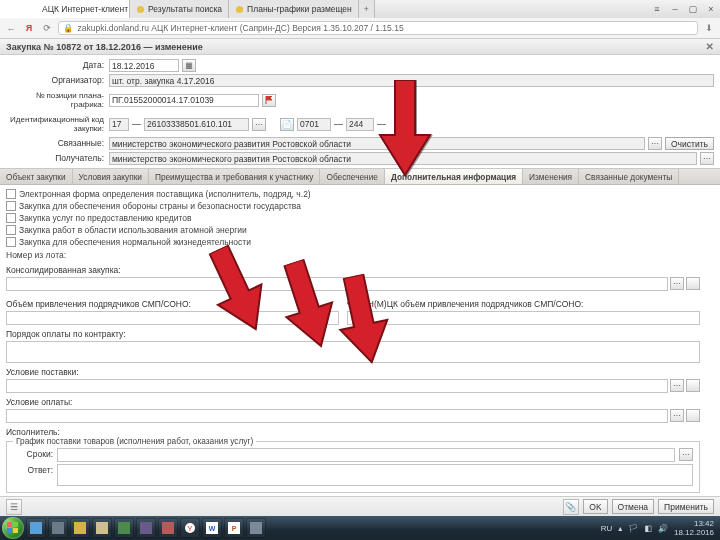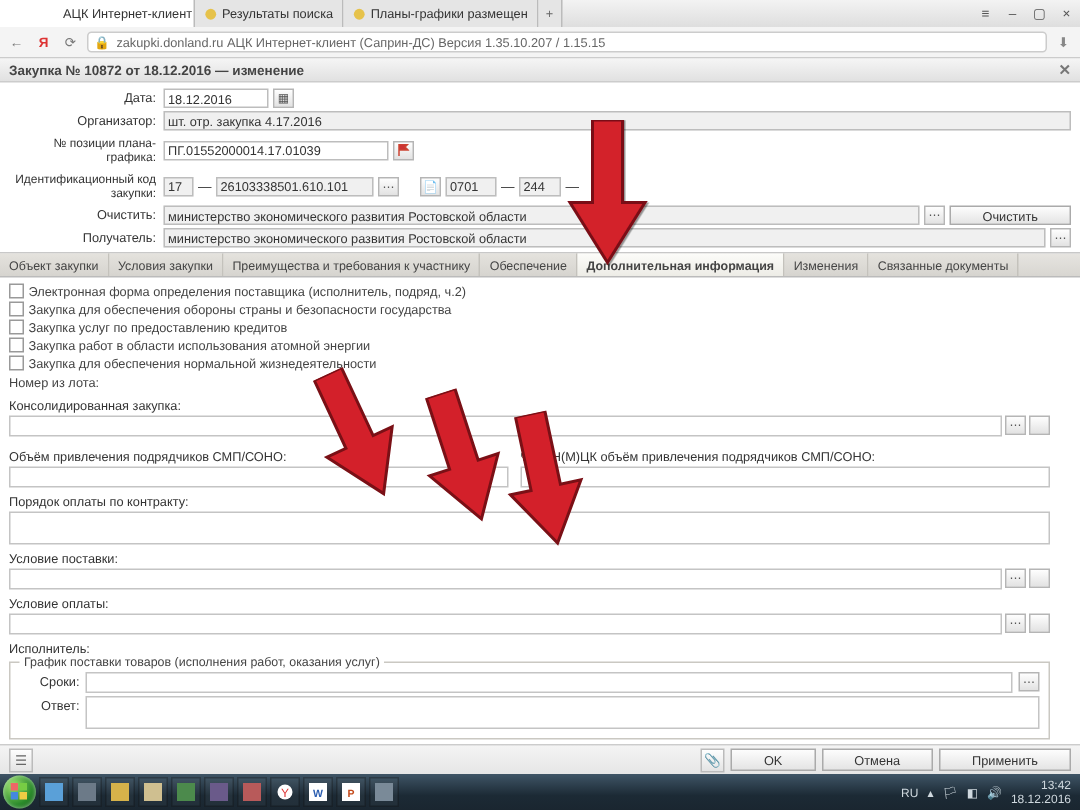--- a/index.html
+++ b/index.html
@@ -117,21 +117,21 @@
     width: 14px; height: 13px;
     border: 1px solid #b5b5b5;
     background: linear-gradient(#fefefe,#e2e2e2);
     display:flex;align-items:center;justify-content:center;
     font-size: 8px;
     color:#555;
   }
   .mini-btn.red svg path { fill:#c33; }
   .stretch { flex:1; }
   .btn-small {
-    height:13px; padding:0 21px;
+    height:13px; padding:0 5px;
     border:1px solid #aaa;
     background:linear-gradient(#fdfdfd,#e4e4e4);
     font-size:8.5px;
     display:flex;align-items:center;
   }
 
   
   .doc-tabs {
     display: flex;
     height: 17px;
@@ -327,21 +327,21 @@
     <div class="inp ro" style="width:34px">
         <span>0701</span>
       </div>
     <span>—</span>
     <div class="inp ro" style="width:28px">
         <span>244</span>
       </div>
     <span>—</span>
   </div>
   <div class="form-row">
-    <div class="lbl">Очистить:</div>
+    <div class="lbl">Связанные:</div>
     <div class="inp ro stretch">
         <span>министерство экономического развития Ростовской области</span>
       </div>
     <div class="mini-btn">⋯</div>
     <div class="btn-small">
         <span>Очистить</span>
       </div>
   </div>
   <div class="form-row">
     <div class="lbl">Получатель:</div>

